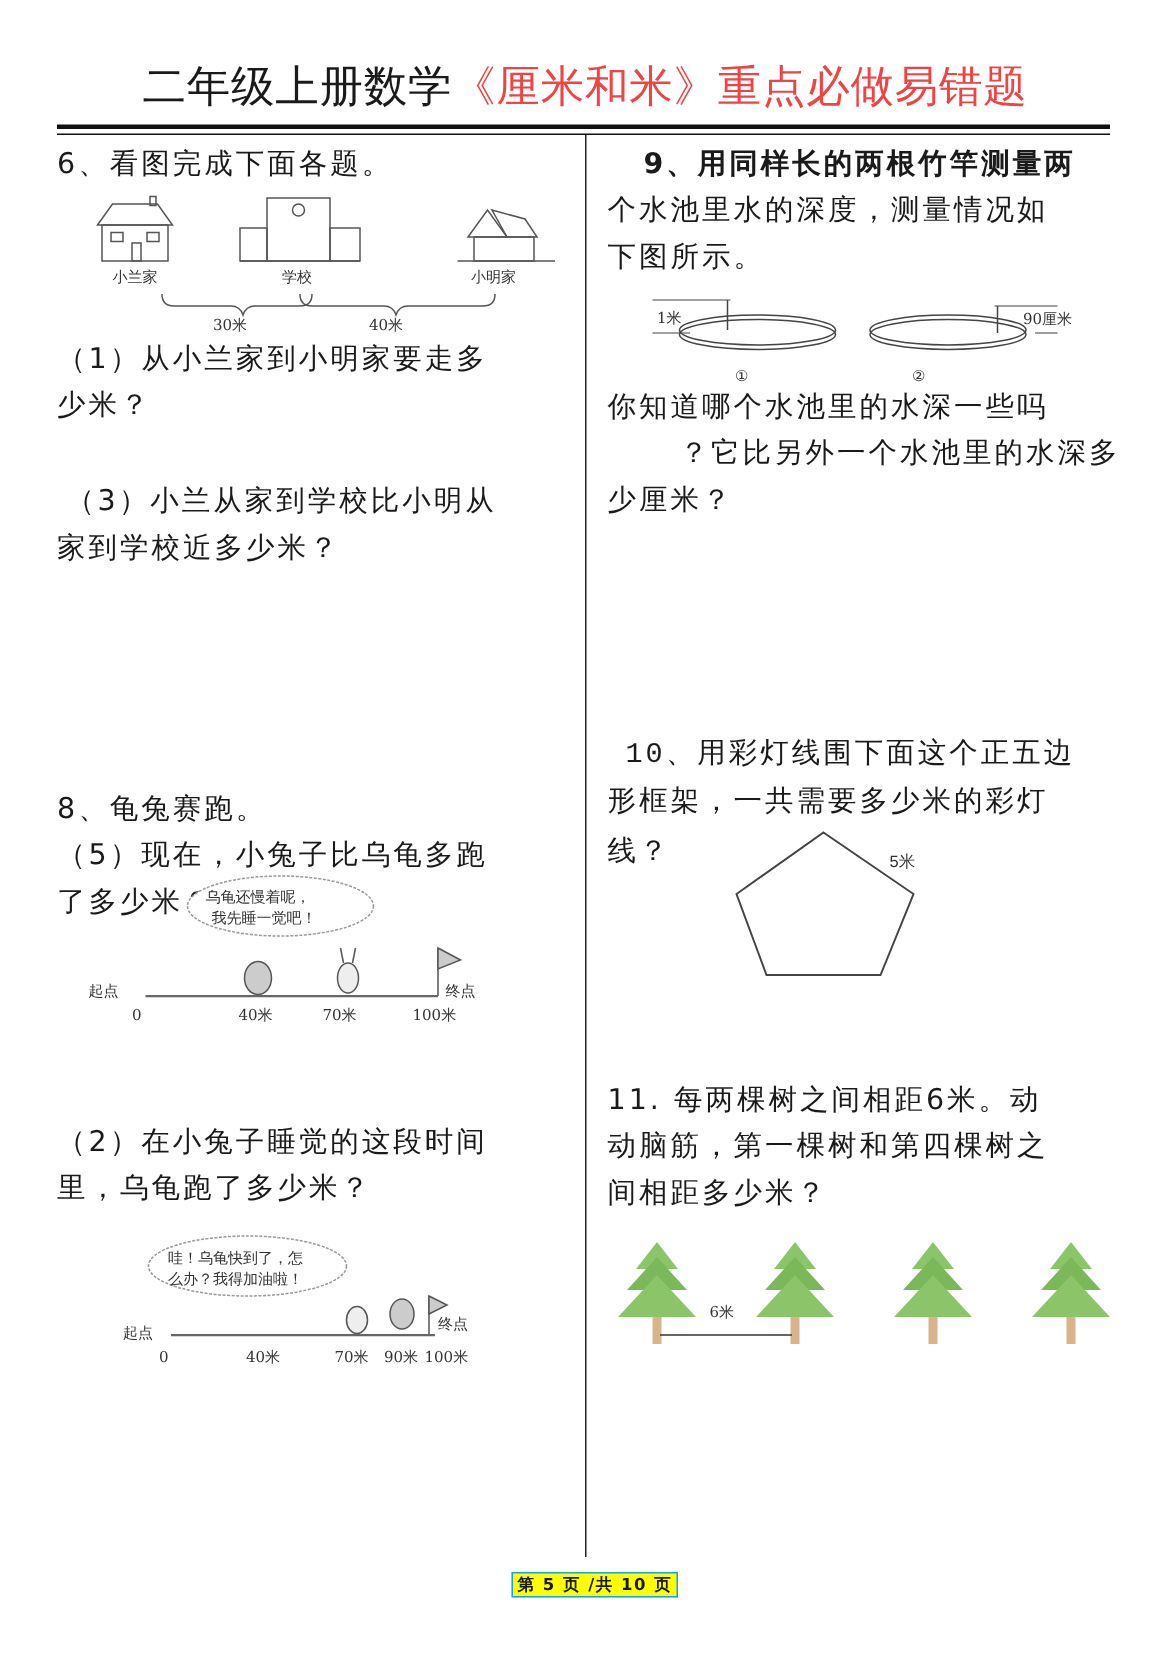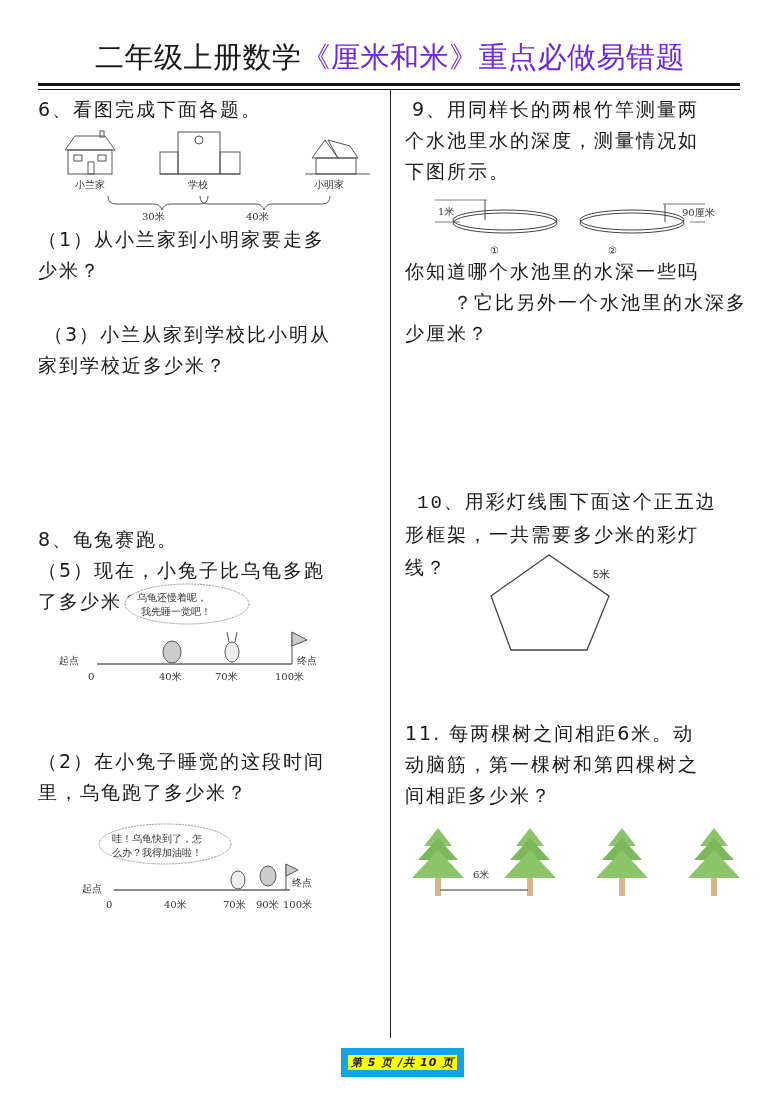--- a/index.html
+++ b/index.html
@@ -1,28 +1,28 @@
 <!DOCTYPE html>
 <html><head>
 <meta charset="utf-8">
 <style>
   html, body { margin:0; padding:0; background:#fff; }
   body { width:780px; height:1103px; position:relative; overflow:hidden;
          font-family:"DejaVu Sans", "Liberation Sans", sans-serif; color:#1a1a1a; }
   .title { position:absolute; left:0; right:0; top:38px; text-align:center;
            font-size:29px; letter-spacing:0.5px; font-family:"DejaVu Sans", sans-serif; }
-  .title .hl { color:#6d28d9; }
+  .title .hl { color:#ef4444; }
   .rule1 { position:absolute; left:38px; right:40px; top:83px; height:3px; background:#111; }
   .rule2 { position:absolute; left:38px; right:40px; top:89px; height:1px; background:#111; }
   .vdiv  { position:absolute; left:390px; top:90px; width:1px; height:948px; background:#222; }
   .q { position:absolute; font-size:19px; line-height:31px; letter-spacing:2px; }
   .fig { position:absolute; }
   .small { font-family:"DejaVu Serif", serif; font-size:10px; fill:#333; }
-  .footer { position:absolute; left:341px; top:1048px; background:#ffff00; border:7px solid #0ea5e9;
-            font-size:11px; font-weight:bold; padding:0 3px; line-height:15px; letter-spacing:1px;font-style:italic; }
+  .footer { position:absolute; left:341px; top:1048px; background:#ffff00; border:1px solid #0ea5e9;
+            font-size:11px; font-weight:bold; padding:0 3px; line-height:15px; letter-spacing:1px; }
 </style>
 </head>
 <body>
 
 <div class="title">
   <span>二年级上册数学</span><span class="hl">《厘米和米》</span><span class="hl">重点必做易错题</span>
 </div>
 <div class="rule1"></div>
 <div class="rule2"></div>
 <div class="vdiv"></div>
@@ -109,21 +109,21 @@
   <line x1="34" y1="68" x2="210" y2="68" stroke="#666" stroke-width="1.5"></line>
   <text class="small" x="2" y="70">起点</text>
   <text class="small" x="212" y="64">终点</text>
   <text class="small" x="26" y="86">0</text>
   <text class="small" x="84" y="86">40米</text>
   <text class="small" x="143" y="86">70米</text>
   <text class="small" x="176" y="86">90米</text>
   <text class="small" x="203" y="86">100米</text>
 </svg>
 
-<div class="q" style="left:412px;top:94px;">9、用同样长的两根竹竿测量两</div>
+<div class="q" style="left:429px;top:94px;font-weight:bold;">9、用同样长的两根竹竿测量两</div>
 <div class="q" style="left:405px;top:125px;">个水池里水的深度，测量情况如</div>
 <div class="q" style="left:405px;top:156px;">下图所示。</div>
 <svg class="fig" style="left:420px;top:192px;" width="300" height="68">
   <g>
     <ellipse cx="85" cy="28" rx="52" ry="10" fill="none" stroke="#444"></ellipse>
     <ellipse cx="85" cy="31" rx="52" ry="10" fill="none" stroke="#444"></ellipse>
     <line x1="65" y1="8" x2="65" y2="28" stroke="#444"></line>
     <line x1="15" y1="8" x2="67" y2="8" stroke="#444" stroke-width="0.7"></line>
     <line x1="15" y1="30" x2="40" y2="30" stroke="#444" stroke-width="0.7"></line>
     <text class="small" x="18" y="23">1米</text>

